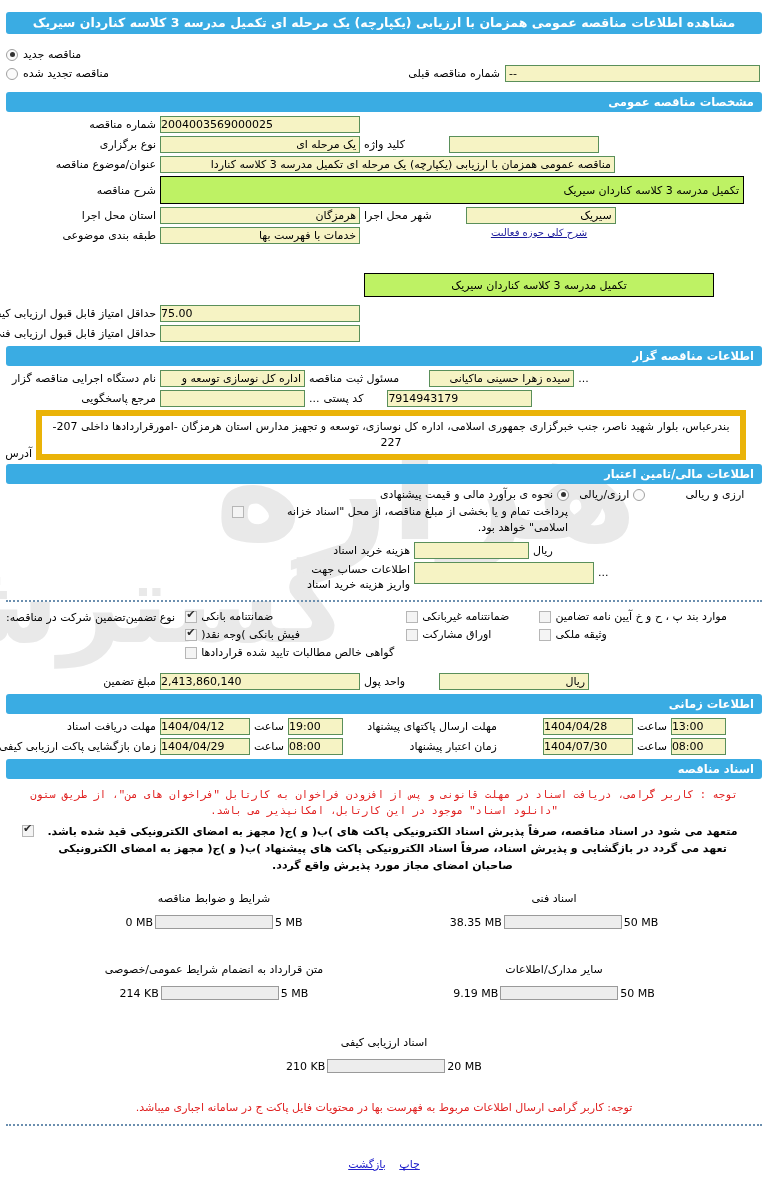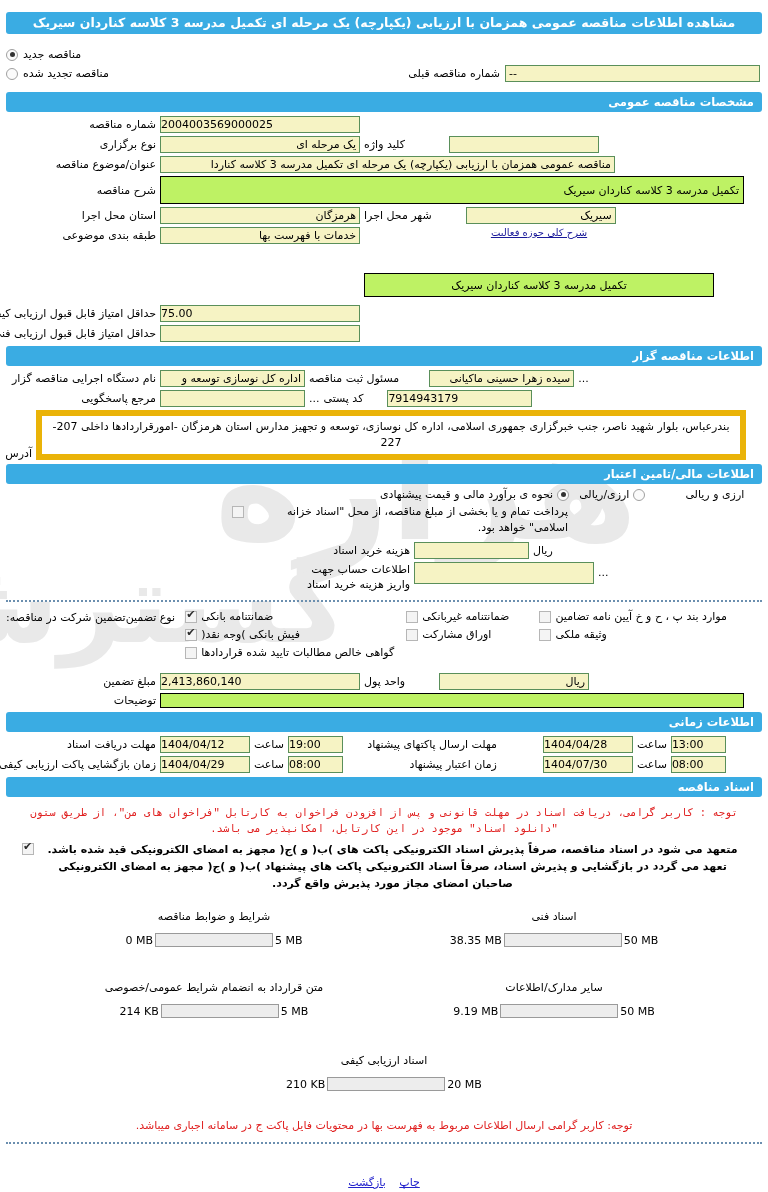--- a/index.html
+++ b/index.html
@@ -452,24 +452,20 @@
     </div>
   </div>
 
   <div class="pairline" style="padding-right:4px;margin-top:14px;">
     <span class="lbl" style="width:150px;">مبلغ تضمین</span>
     <span class="fld w200 num">2,413,860,140</span>
     <span class="lbl" style="margin-right:30px;">واحد پول</span>
     <span class="fld w150">ریال</span>
   </div>
 
-  <div class="pairline" style="padding-right:4px;">
-    <span class="lbl" style="width:150px;">توضیحات</span>
-    <span class="box-white" style="width:584px;height:15px;"></span>
-  </div>
 
   <div class="bar">اطلاعات زمانی</div>
 
   <div class="pairline" style="padding-right:4px;">
     <span class="lbl" style="width:150px;text-align:right;">مهلت دریافت اسناد</span>
     <span class="fld w90 num">1404/04/12</span>
     <span class="lbl">ساعت</span>
     <span class="fld num" style="width:55px;">19:00</span>
 
     <span class="lbl" style="margin-right:42px;width:150px;text-align:right;">مهلت ارسال پاکتهای پیشنهاد</span>

